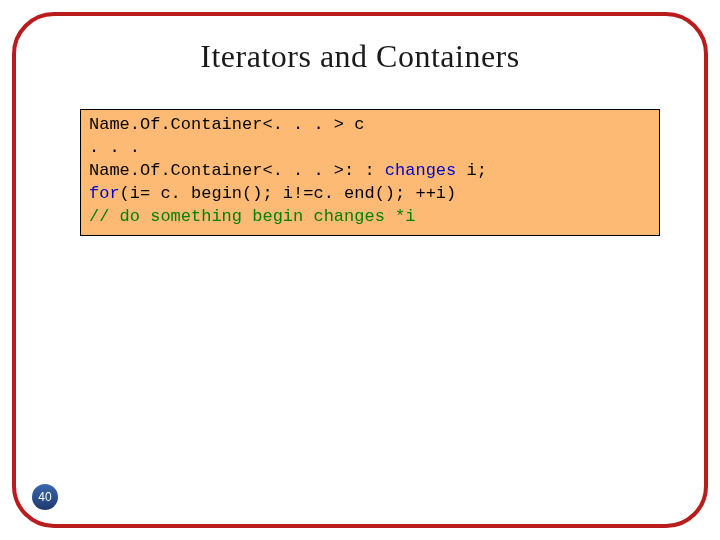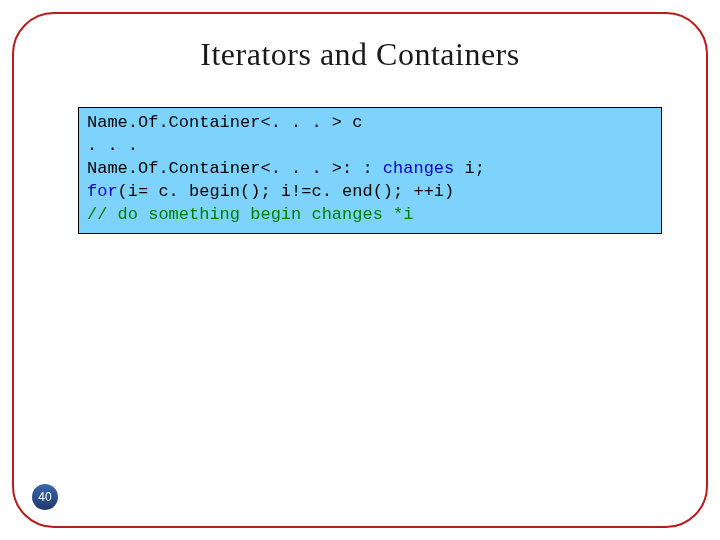--- a/index.html
+++ b/index.html
@@ -10,21 +10,21 @@
     font-family: Georgia, 'Times New Roman', serif;
     position: relative;
     overflow: hidden;
   }
   .slide-frame {
     position: absolute;
     top: 12px;
     left: 12px;
     right: 12px;
     bottom: 12px;
-    border: 2px solid #b91c1c;
+    border: 4px solid #b91c1c;
     border-radius: 42px;
     padding: 18px 36px 24px 36px;
   }
   .title {
     font-size: 32px;
     color: #1a1a1a;
     text-align: center;
     font-weight: 400;
     margin-top: 4px;
     margin-bottom: 34px;
@@ -43,21 +43,21 @@
     border: 2px solid #000;
     background: #fff;
     flex-shrink: 0;
   }
   .bullet-text {
     font-size: 24px;
     color: #222;
   }
   .code-box {
     border: 1px solid #000;
-    background: #7dd3fc;
+    background: #fdba74;
     margin-left: 28px;
     margin-right: 8px;
     padding: 4px 8px 6px 8px;
     font-family: Consolas, 'Courier New', monospace;
     font-size: 17px;
     line-height: 1.35;
     color: #000;
   }
   .code-box .kw { color: #0000c8; }
   .code-box .cmt { color: #008000; }

